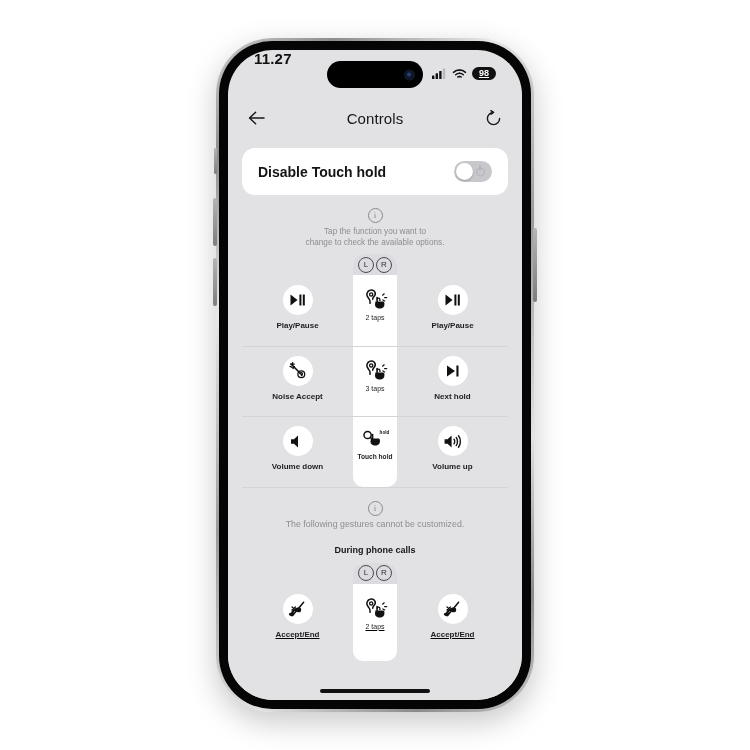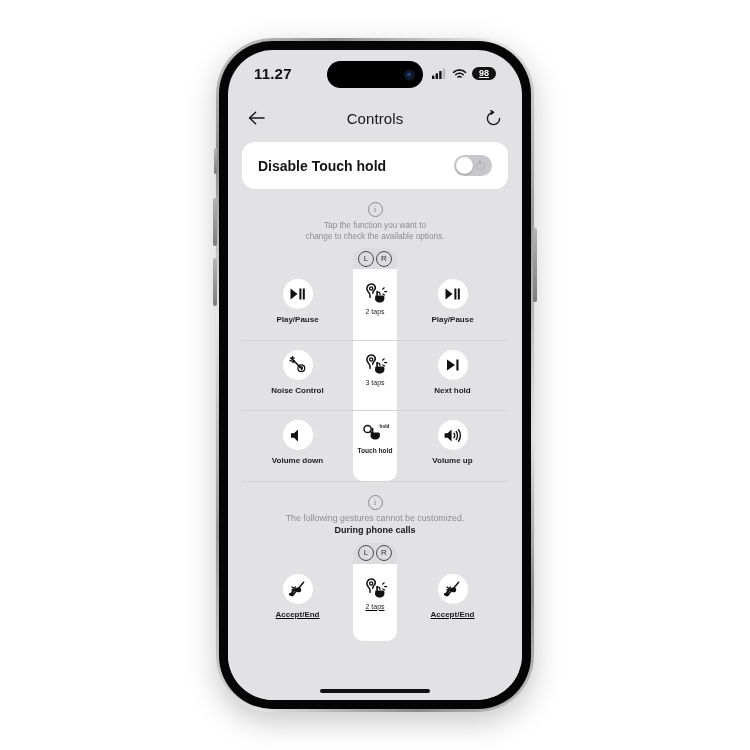--- a/index.html
+++ b/index.html
@@ -61,21 +61,20 @@
   .btn-voldn  { left: -3px; top: 220px; width: 4px; height: 48px; }
   .btn-power  { right: -3px; top: 190px; width: 4px; height: 74px; }
 
   
   .statusbar {
     position: absolute;
     left: 0; top: 0;
     width: 100%;
     height: 46px;
     display: flex;
-    align-items: center;
     justify-content: space-between;
     padding: 0 26px;
     box-sizing: border-box;
     color: #111;
   }
   .status-time {
     font-size: 15px;
     font-weight: bold;
     letter-spacing: 0.2px;
   }
@@ -156,21 +155,21 @@
   .content {
     position: absolute;
     left: 0; top: 90px;
     width: 100%;
     bottom: 0;
     background: #e2e2e4;
   }
 
   
   .toggle-card {
-    margin: 2px 14px 0 14px;
+    margin: 8px 14px 0 14px;
     background: #ffffff;
     border-radius: 13px;
     height: 47px;
     display: flex;
     align-items: center;
     justify-content: space-between;
     padding: 0 16px;
     box-sizing: border-box;
   }
   .toggle-label {
@@ -342,20 +341,21 @@
     margin: 0 14px;
     height: 1px;
     background: #d4d4d8;
   }
 
   .section-head {
     text-align: center;
     font-size: 9px;
     font-weight: bold;
     color: #16161a;
+    margin-top: 14px;
   }
 
   .grid-wrap.calls { margin-top: 8px; }
   .center-col.calls { height: 98px; }
   .grid-row.calls { height: 77px; text-decoration: underline; }
 
   
   .home-indicator {
     position: absolute;
     left: 50%;
@@ -498,21 +498,21 @@
               <div class="grid-row">
                 <div class="cell">
                   <div class="circ">
                     <svg width="19" height="19" viewBox="0 0 19 19">
                       <path d="M3.0 3.0 L14.0 14.0" stroke="#111" stroke-width="1.6" stroke-linecap="round"></path>
                       <path d="M4.6 1.6v2.6 M3.0 3.2h3.2 M2.0 5.4l2.2 0.9 M6.4 5.6l-1.4 1.9" stroke="#111" stroke-width="1.3" stroke-linecap="round"></path>
                       <circle cx="13.3" cy="13.3" r="3.4" stroke="#111" stroke-width="1.3" fill="none"></circle>
                       <path d="M11.9 12.6c0.2-1.0 1.6-1.3 2.3-0.6 0.6 0.6 0.2 1.4-0.3 1.8-0.4 0.3-0.6 0.5-0.6 0.9" stroke="#111" stroke-width="1.1" fill="none" stroke-linecap="round"></path>
                     </svg>
                   </div>
-                  <div class="cell-label">Noise Control</div>
+                  <div class="cell-label">Noise Accept</div>
                 </div>
                 <div class="cell center">
                   <span>
                     <svg width="26" height="22" viewBox="0 0 26 22">
                       <path d="M6.3 3.3c2-2.1 5.4-1.6 6.6 0.8 0.9 1.8 0.1 3.4-0.9 4.5-0.8 0.9-1.3 1.6-1.3 2.6" stroke="#111" stroke-width="1.5" fill="none" stroke-linecap="round"></path>
                       <path d="M6.3 3.3c-1.5 1.6-1.7 4.2-0.4 6 0.9 1.2 1.7 2 2.0 3.4 0.2 0.9 0.2 1.8 0.1 2.6" stroke="#111" stroke-width="1.5" fill="none" stroke-linecap="round"></path>
                       <circle cx="9.2" cy="6.4" r="1.6" stroke="#111" stroke-width="1.3" fill="none"></circle>
                       <path d="M15.1 9.6v4.0" stroke="#111" stroke-width="1.6" stroke-linecap="round"></path>
                       <path d="M15.1 11.6c0-0.8 0.6-1.4 1.4-1.4s1.4 0.6 1.4 1.4v1.4" stroke="#111" stroke-width="1.3" fill="none"></path>
                       <path d="M13.4 13.6h7.4c0.9 0 1.6 0.7 1.6 1.6v1.6c0 2.0-1.6 3.6-3.6 3.6h-2.2c-2.0 0-3.6-1.6-3.6-3.6z" fill="#111"></path>

